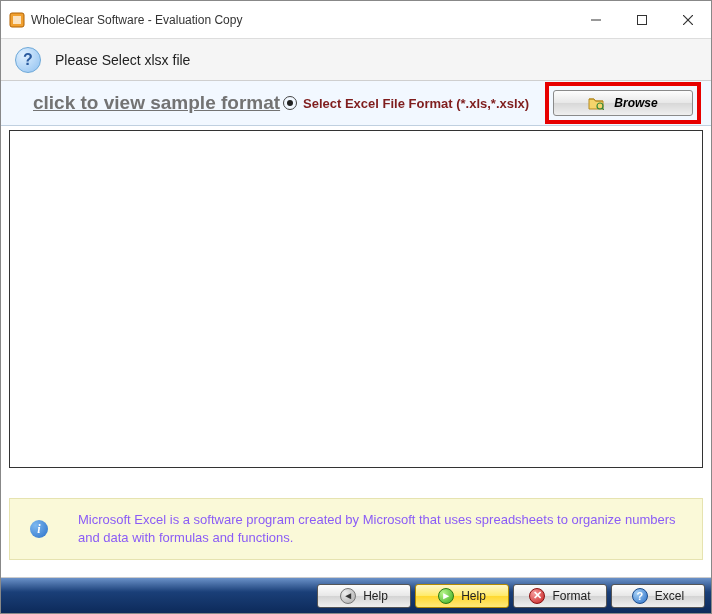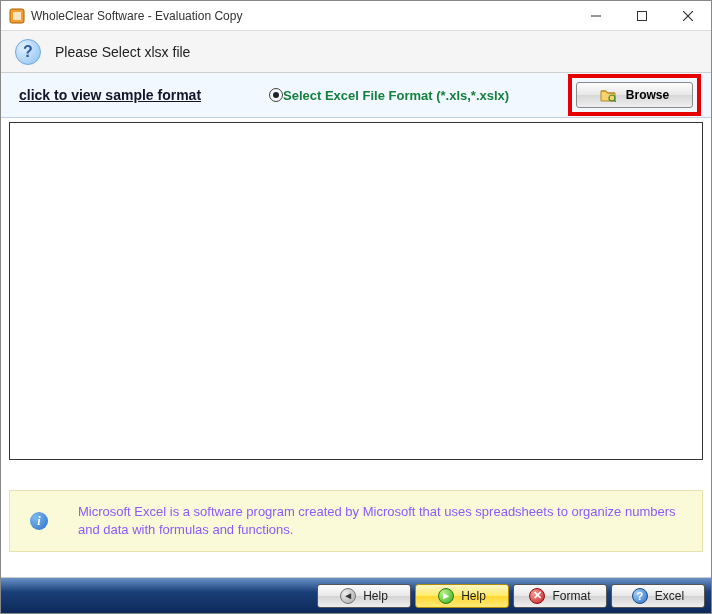--- a/index.html
+++ b/index.html
@@ -7,21 +7,21 @@
     margin: 0;
     font-family: "Segoe UI", Tahoma, sans-serif;
     font-size: 12px;
     background: #fff;
     width: 712px;
     height: 614px;
     overflow: hidden;
     border: 1px solid #888;
   }
   .titlebar {
-    height: 30px;
+    height: 38px;
     background: #fff;
     display: flex;
     align-items: center;
     padding-left: 8px;
     border-bottom: 1px solid #ddd;
   }
   .titlebar .app-icon {
     width: 16px; height: 16px;
     margin-right: 6px;
     display: flex; align-items:center; justify-content:center;
@@ -53,54 +53,55 @@
   .instruction-text { font-size: 14px; color: #222; }
   .options-bar {
     height: 45px;
     background: #f2f8ff;
     border-bottom: 1px solid #c0d0e0;
     display: flex;
     align-items: center;
     padding: 0 8px;
   }
   .sample-link {
-    color: #0f172a;
+    color: #737373;
     font-weight: bold;
-    font-size: 14px;
+    font-size: 19px;
     text-decoration: underline;
-    margin-left: 10px;
+    margin-left: 24px;
     cursor: pointer;
     flex: 0 0 250px;
   }
   .format-option {
-    display: flex; align-items: center; gap: 0;
+    display: flex; align-items: center; gap: 6px;
     font-weight: bold; font-size: 13px;
-    color: #15803d;
+    color: #7f1d1d;
     flex: 1;
   }
   .radio {
     width: 14px; height: 14px; border-radius: 50%;
     border: 1.5px solid #444;
     display: flex; align-items:center; justify-content:center;
   }
   .radio .dot { width: 6px; height: 6px; border-radius: 50%; background: #222; }
   .browse-wrap {
     border: 4px solid #e70000;
     padding: 4px;
     margin-right: 2px;
   }
   .browse-btn {
-    width: 117px; height: 26px;
+    width: 140px; height: 26px;
     background: linear-gradient(#fdfdfd, #e8e8e8 48%, #d8d8d8 52%, #efefef);
     border: 1px solid #8a8a8a;
     border-radius: 3px;
     display: flex; align-items: center; justify-content: center;
     gap: 10px;
     font-weight: bold; font-size: 12px;
     cursor: pointer;
+    font-style: italic;
   }
   .folder-icon svg { display:block; }
   .main-area {
     margin: 4px 8px 0 8px;
     height: 338px;
     border: 1px solid #333;
     background: #fff;
   }
   .gap-area { height: 30px; }
   .info-panel {

